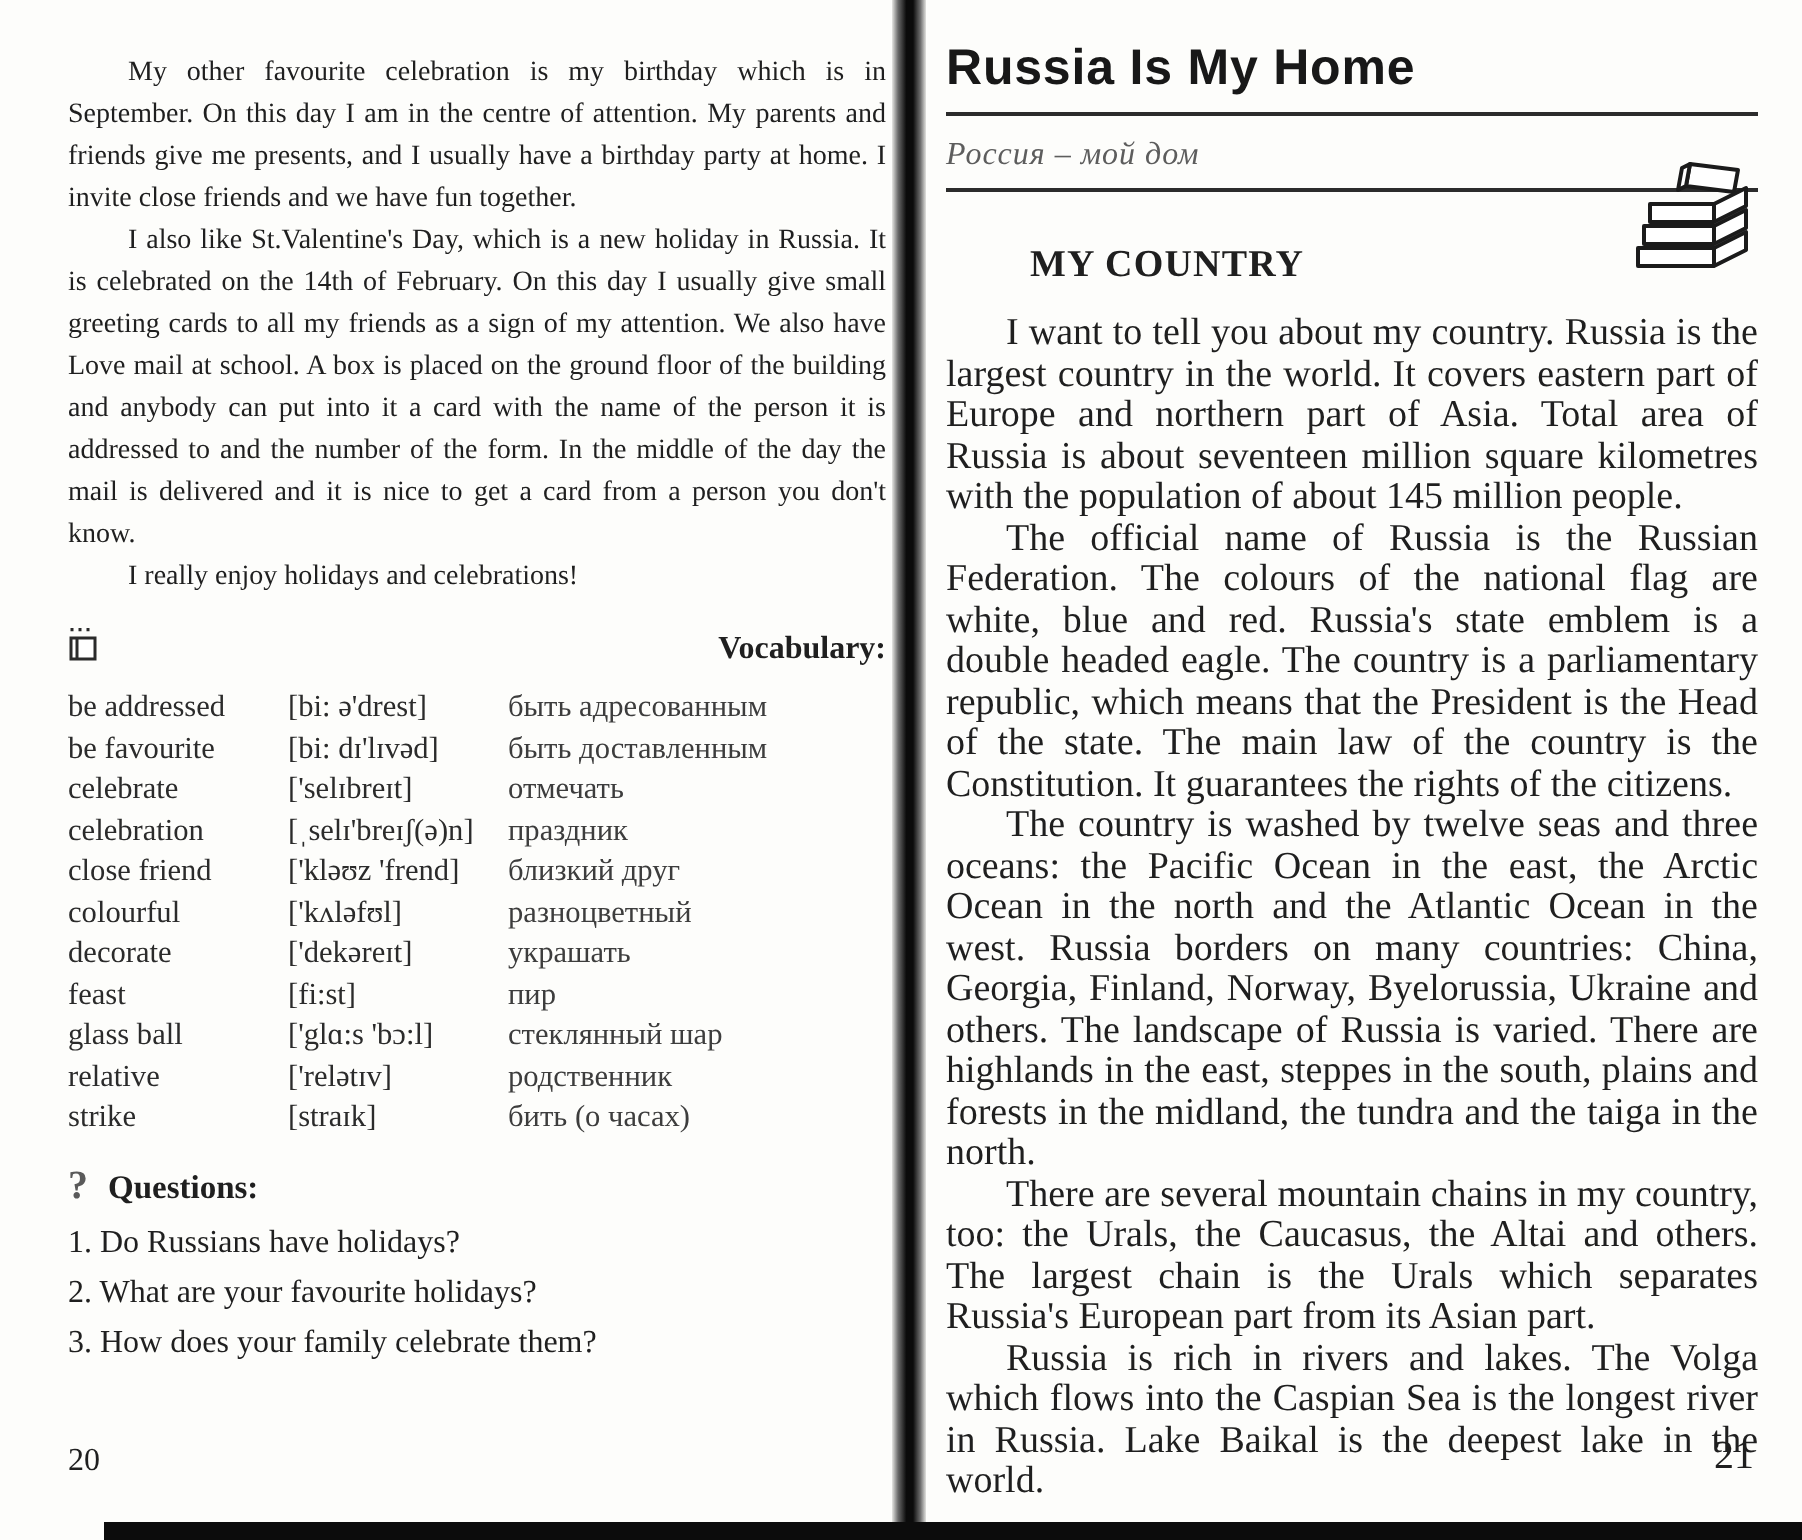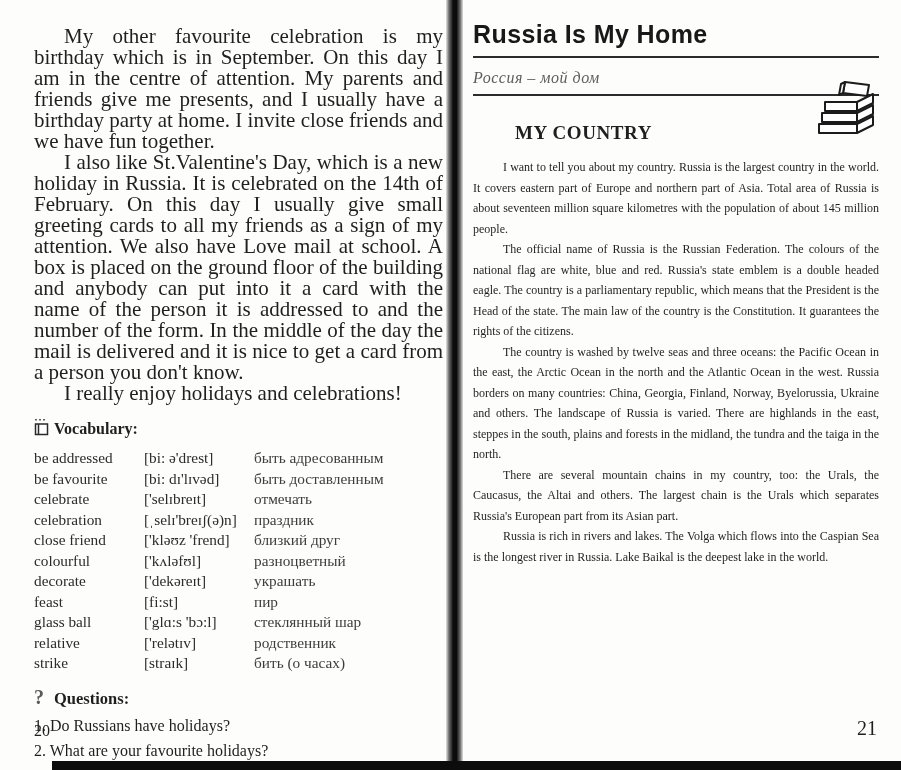--- a/index.html
+++ b/index.html
@@ -15,27 +15,27 @@
   
   .page-left {
     position: absolute; left: 0; top: 0;
     width: 449px; height: 762px;
     padding: 26px 6px 0 34px;
   }
   .page-left p {
     margin: 0;
     text-indent: 30px;
     text-align: justify;
-    font-size: 21px;
+    font-size: 14px;
     line-height: 21px;
   }
   .vocab-header {
     margin-top: 14px;
     display: flex; align-items: center; gap: 5px;
-    font-weight: bold; font-size: 16px;
+    font-weight: bold; font-size: 16px; justify-content: space-between;
   }
   .vocab-table { margin-top: 8px; }
   .vocab-row {
     display: grid;
     grid-template-columns: 110px 110px 1fr;
     font-size: 15.3px;
     line-height: 20.5px;
     color: #2b2b2b;
   }
   .vocab-row .vt { color: #3d3d3d; }
@@ -83,21 +83,21 @@
   .section-heading {
     margin: 26px 0 13px 42px;
     font-size: 19px;
     font-weight: bold;
     letter-spacing: 0.6px;
   }
   .page-right p {
     margin: 0;
     text-indent: 30px;
     text-align: justify;
-    font-size: 12px;
+    font-size: 19px;
     line-height: 20.5px;
   }
   .books-icon {
     position: absolute; top: 78px; right: 16px;
     width: 76px; height: 60px;
   }
   .pageno-right {
     position: absolute; right: 24px; bottom: 22px;
     font-size: 20px;
   }

